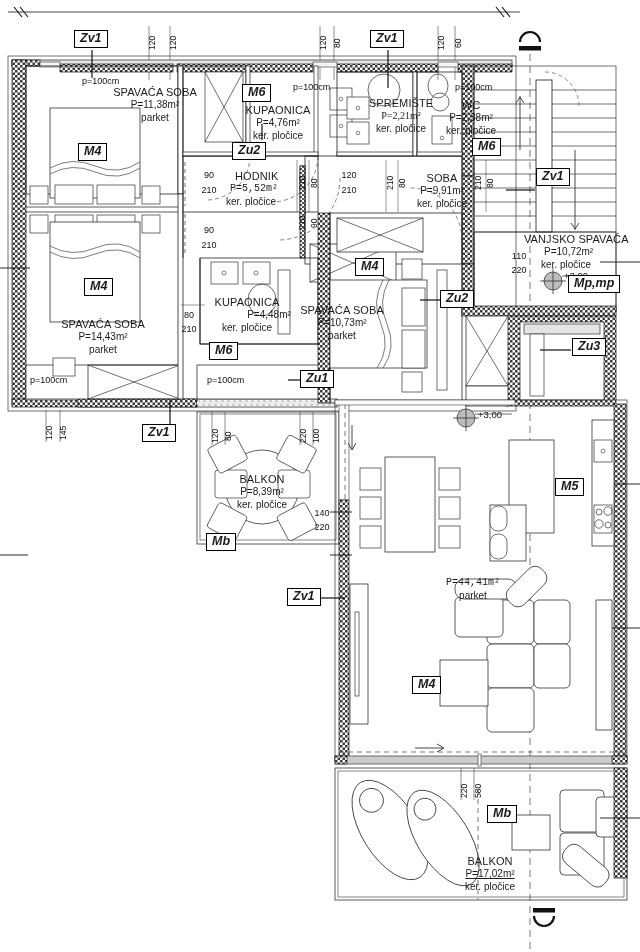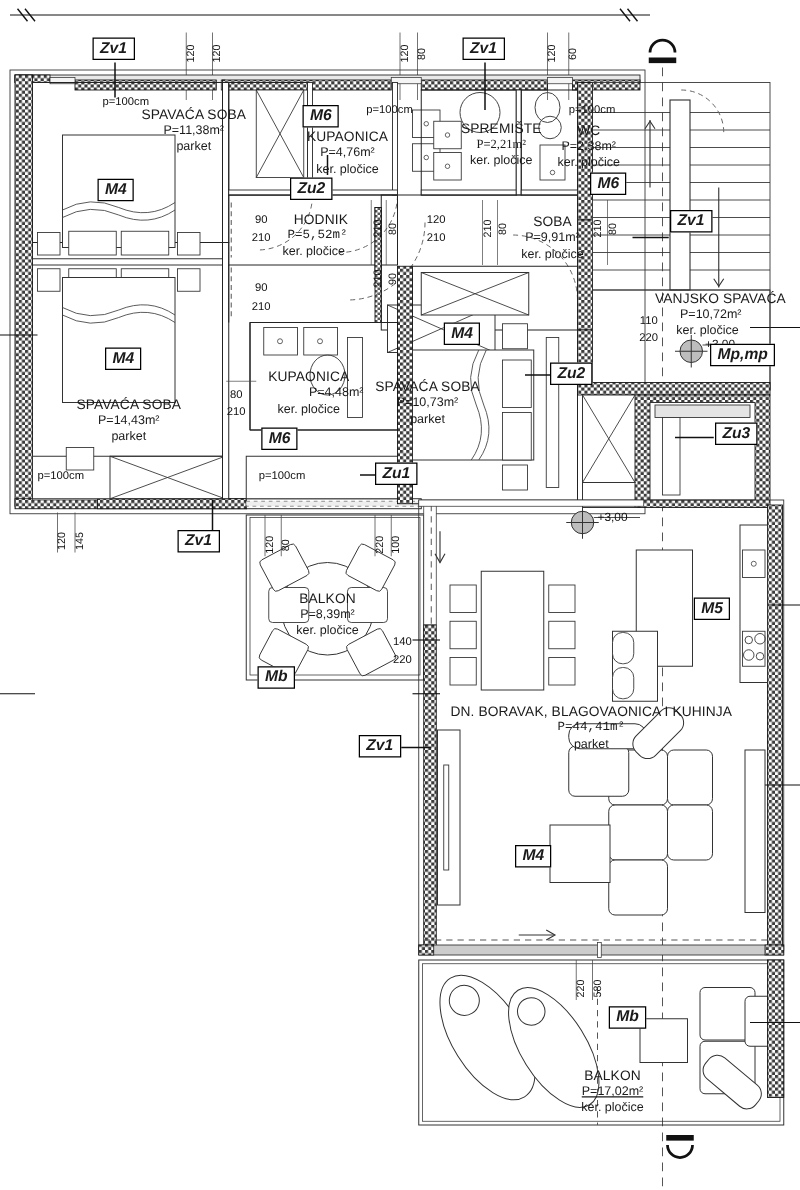--- a/index.html
+++ b/index.html
@@ -481,21 +481,20 @@
 <div class="txt roomfin ctr" style="left:247px;top:322px;">ker. pločice</div>
 
 <div class="txt roomname ctr" style="left:342px;top:304px;">SPAVAĆA SOBA</div>
 <div class="txt roomarea ctr" style="left:342px;top:317px;">P=10,73m²</div>
 <div class="txt roomfin ctr" style="left:342px;top:330px;">parket</div>
 
 <div class="txt roomname ctr" style="left:262px;top:473px;">BALKON</div>
 <div class="txt roomarea ctr" style="left:262px;top:486px;">P=8,39m²</div>
 <div class="txt roomfin ctr" style="left:262px;top:499px;">ker. pločice</div>
 
-<div class="txt roomname ctr" style="left:473px;top:564px;">DN. BORAVAK, BLAGOVAONICA I KUHINJA</div>
 <div class="txt roomarea ctr" style="left:473px;top:577px;font-family:Liberation Mono, monospace;">P=44,41m²</div>
 <div class="txt roomfin ctr" style="left:473px;top:590px;">parket</div>
 
 <div class="txt roomname ctr" style="left:490px;top:855px;">BALKON</div>
 <div class="txt roomarea ctr" style="left:490px;top:868px;text-decoration:underline;">P=17,02m²</div>
 <div class="txt roomfin ctr" style="left:490px;top:881px;">ker. pločice</div>
 
 <div class="elev" style="left:564px;top:270px;">+3,00</div>
 <div class="elev" style="left:478px;top:409px;">+3,00</div>
 

